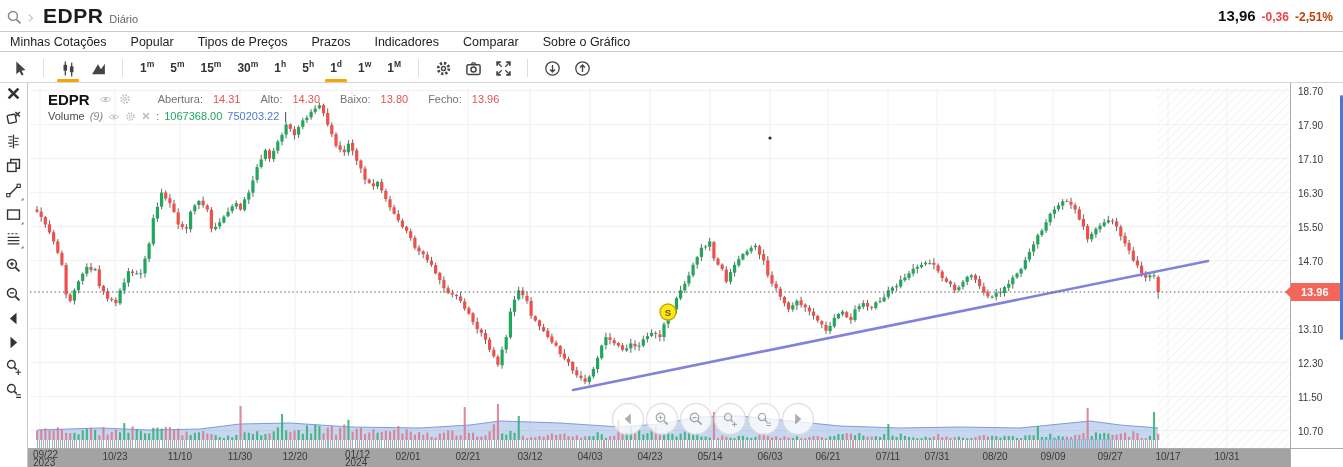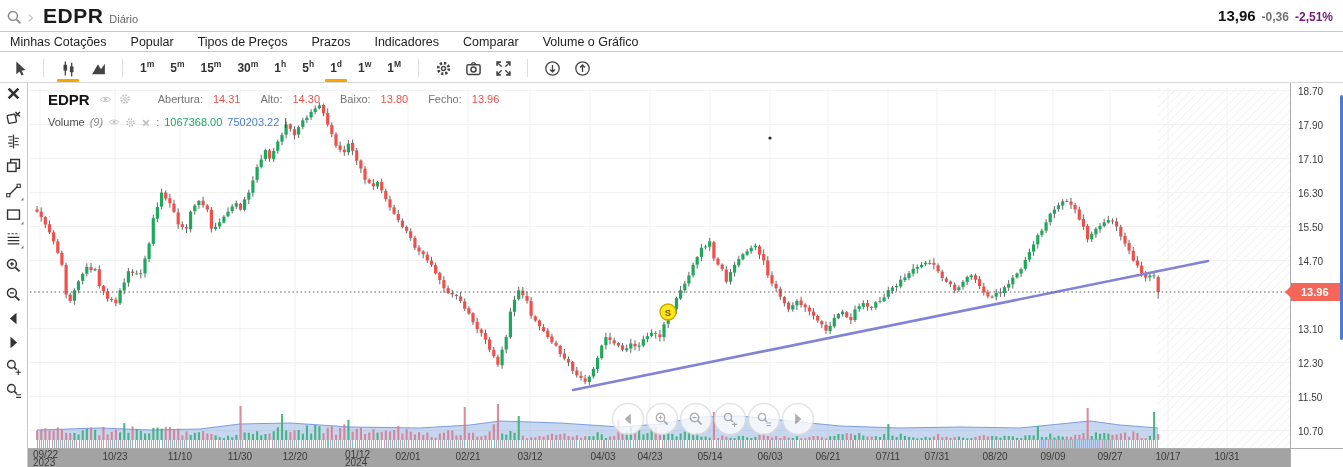--- a/index.html
+++ b/index.html
@@ -35,21 +35,21 @@
   #chart{left:28px;top:83px;width:1262px;height:365px;background:#fff;overflow:hidden}
   #chart-svg{position:absolute;left:0;top:0}
   
   #legend{left:20px;top:5px;line-height:1}
   #legend-row1{display:flex;align-items:center;gap:7px;height:22px}
   #legend-symbol{font-size:15px;font-weight:bold;color:#131313;margin-right:2px}
   .lg-ic{display:flex;align-items:center;opacity:.85;cursor:pointer}
   .lg-field{display:flex;gap:10px;margin-left:20px}
   .lg-lab{font-size:11px;color:#737373}
   .lg-val{font-size:11px;color:#e5544e}
-  #legend-row2{display:flex;align-items:flex-end;gap:5px;height:17px;margin-top:1px}
+  #legend-row2{display:flex;align-items:flex-start;gap:5px;height:17px;margin-top:1px}
   #vol-label{font-size:11px;color:#4a4a4a}
   #vol-param{font-size:11px;color:#8a8a8a;font-style:italic}
   #vol-colon{font-size:11px;color:#737373}
   #vol-v1{font-size:11px;color:#1da667}
   #vol-v2{font-size:11px;color:#4a7bd5}
   #vol-bar{font-size:11px;color:#333}
   
   #watermark{left:16px;top:308px;white-space:nowrap;pointer-events:none}
   #wm-brand{font-size:27px;font-weight:bold;color:#9b9b9b;opacity:.8;position:relative}
   #wm-dot{position:absolute;width:5px;height:5px;border-radius:50%;left:76px;top:4px}
@@ -83,33 +83,33 @@
           </svg></span>
       <span id="chev-ic"><svg width="12" height="12" viewBox="0 0 16 16">
             <path d="M5 3.5 L10 8 L5 12.5" fill="none" stroke="#c0c0c0" stroke-width="1.5"></path>
           </svg></span>
     </span>
     <span id="symbol-title">EDPR</span>
     <span id="interval-label">Diário</span>
   </div>
   <div id="hdr-right">
     <span id="hdr-price">13,96</span>
-    <span class="hdr-chg" id="hdr-change" style="color: #737373;">-0,36</span>
-    <span class="hdr-chg" id="hdr-changepct" style="color: #701a75;">-2,51%</span>
+    <span class="hdr-chg" id="hdr-change" style="color: #ef4444;">-0,36</span>
+    <span class="hdr-chg" id="hdr-changepct" style="color: #c2410c;">-2,51%</span>
   </div>
 </div>
 
 <div id="menubar" class="abs">
     <span class="menu-item">Minhas Cotações</span>
     <span class="menu-item">Popular</span>
     <span class="menu-item">Tipos de Preços</span>
     <span class="menu-item">Prazos</span>
     <span class="menu-item">Indicadores</span>
     <span class="menu-item">Comparar</span>
-    <span class="menu-item">Volume o Gráfico</span>
+    <span class="menu-item">Sobre o Gráfico</span>
   </div>
 
 <div id="toolbar" class="abs">
     <button class="icbtn">
       <svg width="17" height="17" viewBox="0 0 16 16">
         <path d="M5 1.5 L5 13.5 L8 10.8 L10 14.6 L11.9 13.6 L9.9 10 L13.6 9.4 Z" fill="#444"></path>
       </svg>
     </button>
     <div class="tsep"></div>
     <button class="icbtn selbar">
@@ -1233,21 +1233,21 @@
     <div class="xlab" style="left: 135px;">11/10</div>
     <div class="xlab" style="left: 195px;">11/30</div>
     <div class="xlab" style="left: 250px;">12/20</div>
     <div class="xlab2" style="left: 317px;">
       <div>01/12</div>
       <div>2024</div>
     </div>
     <div class="xlab" style="left: 363px;">02/01</div>
     <div class="xlab" style="left: 423px;">02/21</div>
     <div class="xlab" style="left: 485px;">03/12</div>
-    <div class="xlab" style="left: 558px;">04/03</div>
+    <div class="xlab" style="left: 545px;">04/03</div>
     <div class="xlab" style="left: 605px; text-align: center;">04/23</div>
     <div class="xlab" style="left: 665px;">05/14</div>
     <div class="xlab" style="left: 725px;">06/03</div>
     <div class="xlab" style="left: 783px;">06/21</div>
     <div class="xlab" style="left: 843px;">07/11</div>
     <div class="xlab" style="left: 892px;">07/31</div>
     <div class="xlab" style="left: 950px;">08/20</div>
     <div class="xlab" style="left: 1008px;">09/09</div>
     <div class="xlab" style="left: 1065px;">09/27</div>
     <div class="xlab" style="left: 1123px;">10/17</div>

